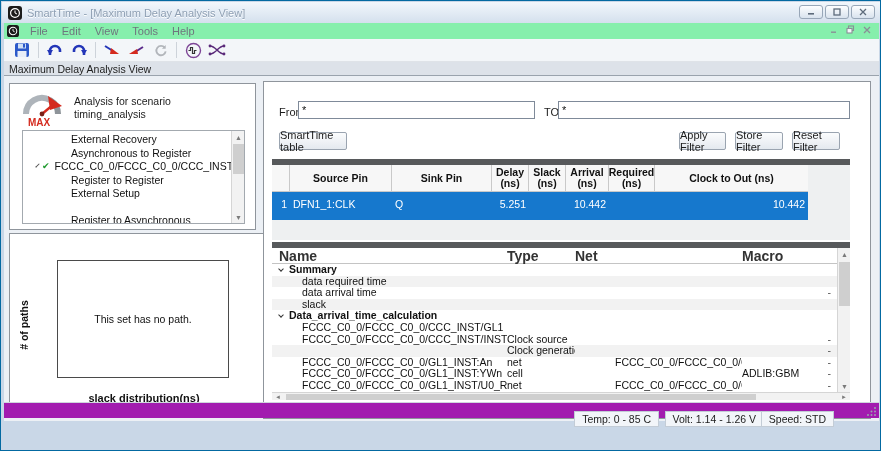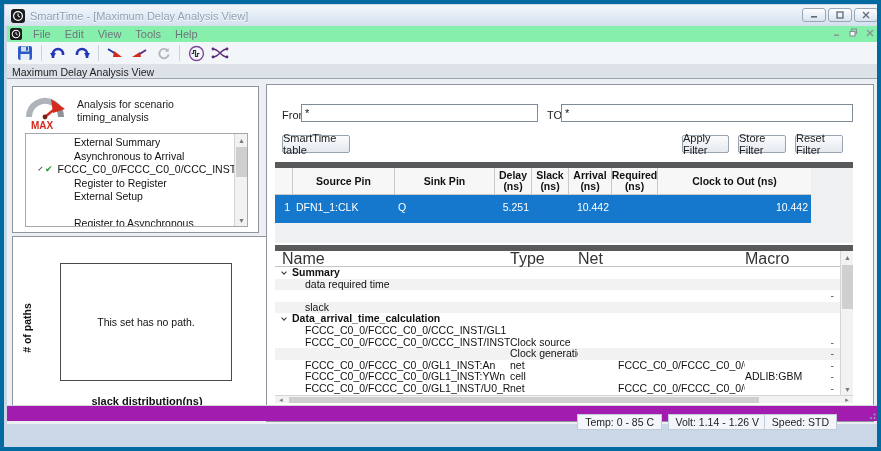--- a/index.html
+++ b/index.html
@@ -1,17 +1,17 @@
 <!DOCTYPE html>
 <html><head>
 <meta charset="utf-8">
 <style>
   html,body{margin:0;padding:0;background:#9fb2c6;}
   *{box-sizing:border-box;font-family:"Liberation Sans",sans-serif;}
-  .screen{position:relative;width:881px;height:451px;background:#c9d7e7;border:4px solid #0369a1;overflow:hidden;}
+  .screen{position:relative;width:881px;height:451px;background:#c9d7e7;border:1px solid #0369a1;overflow:hidden;}
 
   
   .titlebar{position:absolute;left:1px;top:1px;width:879px;height:21px;
     background:linear-gradient(#f2f7fc,#d4e0ed);display:flex;align-items:center;}
   .app-icon{width:14px;height:14px;margin:0 5px 0 6px;}
   .title-text{font-size:11px;color:#8fa0b4;text-shadow:0 1px 0 #fff;white-space:nowrap;}
   .win-btns{position:absolute;right:6px;top:3px;display:flex;gap:2px;}
   .win-btn{width:24px;height:14px;border:1px solid #98a7b8;border-radius:3px;
     background:linear-gradient(#fdfeff,#d9e3ee);display:flex;align-items:center;justify-content:center;color:#5d6b7b;font-size:8px;line-height:8px;}
 
@@ -73,21 +73,21 @@
   .pt-head{position:absolute;left:0;top:6px;height:27px;width:536px;}
   .pt-hcell{position:absolute;top:0;height:27px;background:#f7f7f7;border-right:1px solid #c9c9c9;border-bottom:1px solid #c9c9c9;
     display:flex;align-items:center;justify-content:center;text-align:center;font-size:10.5px;font-weight:bold;color:#111;line-height:11px;padding:0 2px;}
   .pt-row{position:absolute;left:0;top:33px;height:28px;width:536px;background:#1678cd;color:#fff;}
   .pt-cell{position:absolute;top:0;height:100%;font-size:10.5px;line-height:25px;white-space:nowrap;overflow:hidden;padding:0 3px;}
   .num{text-align:right;}
 
   
   .dtable{position:absolute;left:8px;top:160px;width:578px;height:158px;background:#fff;}
   .dt-head{position:absolute;left:0;top:6px;width:565px;height:16px;border-bottom:1px solid #c4c4c4;background:#fff;}
-  .dt-hcell{position:absolute;top:0;font-size:16px;color:#333;line-height:16px;}
+  .dt-hcell{position:absolute;top:0;font-size:14px;color:#333;line-height:16px;font-weight:bold;}
   .dt-rows{position:absolute;left:0;top:22px;width:565px;height:128px;overflow:hidden;}
   .dt-row{position:absolute;left:0;width:565px;height:11.6px;font-size:10.5px;line-height:11.6px;color:#111;white-space:nowrap;}
   .dt-row.shaded{background:#f2f2f2;}
   .dt-cell{position:absolute;top:0;overflow:hidden;white-space:nowrap;}
   .dt-name{left:0;width:235px;padding-left:30px;}
   .dt-row.group .dt-name{padding-left:17px;font-weight:bold;}
   .dt-type{left:235px;width:68px;}
   .dt-net{left:303px;width:167px;padding-left:40px;}
   .dt-macro{left:470px;width:75px;}
   .dt-extra{left:545px;width:14px;text-align:right;color:#555;}
@@ -237,22 +237,22 @@
         <path d="M22 22 L34 12" stroke="#d42a1e" stroke-width="2.4"></path>
         <circle cx="22" cy="22" r="2.4" fill="#7a2016"></circle>
         <text x="8" y="34" font-size="10" font-weight="bold" fill="#d42a1e" font-family="Liberation Sans, sans-serif">MAX</text>
       </svg>
       <div class="scenario-text">
         <div>Analysis for scenario</div>
         <div>timing_analysis</div>
       </div>
     </div>
     <div class="tree-box">
-      <div class="tree-item child" style="top:2px;"><span class="lbl">External Summary</span></div>
-      <div class="tree-item child" style="top:15.5px;"><span class="lbl">Asynchronous to Arrival</span></div>
+      <div class="tree-item child" style="top:2px;"><span class="lbl">External Recovery</span></div>
+      <div class="tree-item child" style="top:15.5px;"><span class="lbl">Asynchronous to Register</span></div>
       <div class="tree-item tree-node" style="top:29px;">
         <span class="chev"></span>
         <span class="check">✔</span>
         <svg width="11" height="11" viewBox="0 0 17 17" style="margin-right:3px;">
           <circle cx="8.5" cy="8.5" r="7" fill="none" stroke="#7d4596" stroke-width="1.8"></circle>
           <path d="M3.5 8.5 h2 v-3 h2 v6 h2 v-3 h2" fill="none" stroke="#333" stroke-width="1.6"></path>
         </svg>
         <span>FCCC_C0_0/FCCC_C0_0/CCC_INST/GL1</span>
       </div>
       <div class="tree-item child" style="top:56px;"><span class="lbl">External Setup</span></div>
@@ -330,20 +330,21 @@
           <span class="dt-cell dt-extra"></span>
         </div>
         <div class="dt-row shaded" style="top:11.6px;">
           <span class="dt-cell dt-name">data required time</span>
           <span class="dt-cell dt-type"></span>
           <span class="dt-cell dt-net"></span>
           <span class="dt-cell dt-macro"></span>
           <span class="dt-cell dt-extra"></span>
         </div>
         <div class="dt-row" style="top:23.2px;">
+          <span class="dt-cell dt-name">data arrival time</span>
           <span class="dt-cell dt-type"></span>
           <span class="dt-cell dt-net"></span>
           <span class="dt-cell dt-macro"></span>
           <span class="dt-cell dt-extra">-</span>
         </div>
         <div class="dt-row shaded" style="top:34.8px;">
           <span class="dt-cell dt-name">slack</span>
           <span class="dt-cell dt-type"></span>
           <span class="dt-cell dt-net"></span>
           <span class="dt-cell dt-macro"></span>

